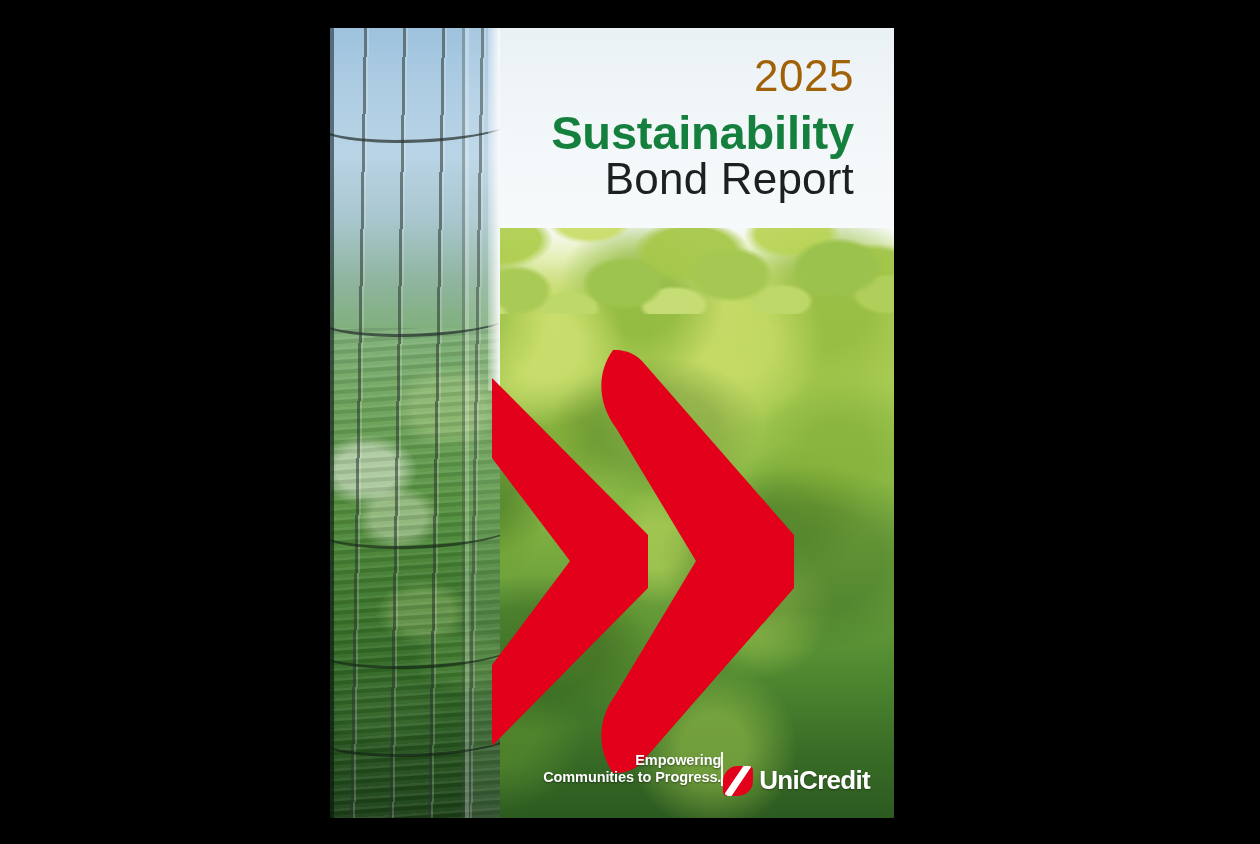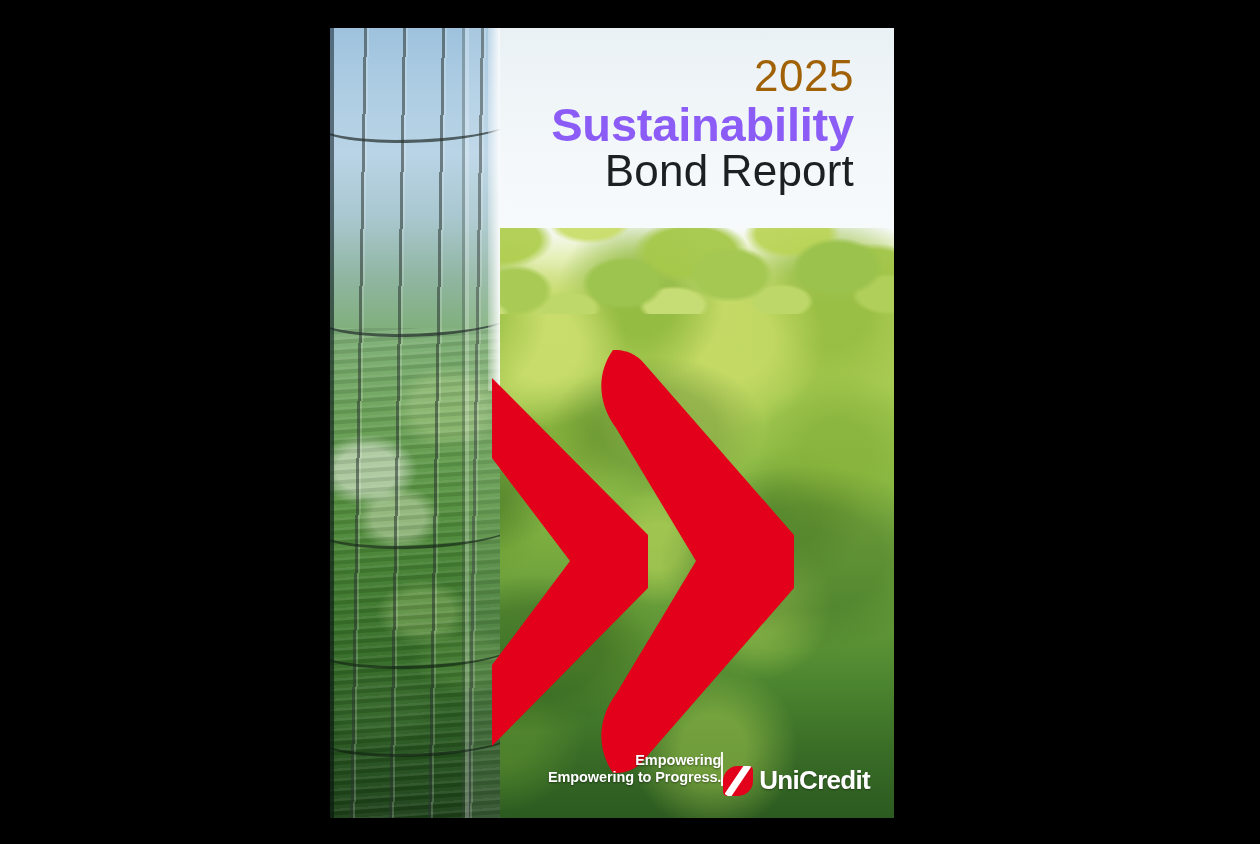--- a/index.html
+++ b/index.html
@@ -211,23 +211,23 @@
   .title-year {
     font-size: 44px;
     font-weight: 400;
     color: #a16207;
     letter-spacing: .5px;
     white-space: nowrap;
   }
   .title-main {
     font-size: 47px;
     font-weight: 700;
-    color: #8b5cf6;
+    color: #15803d;
     letter-spacing: -.2px;
-    margin-top: 2px;
+    margin-top: 10px;
     white-space: nowrap;
   }
   .title-sub {
     font-size: 44px;
     font-weight: 400;
     color: #1d2021;
     letter-spacing: .2px;
     margin-top: 0;
     white-space: nowrap;
   }
@@ -337,21 +337,21 @@
 
     <div class="title-block">
       <div class="title-year">2025</div>
       <div class="title-main">Sustainability</div>
       <div class="title-sub">Bond Report</div>
     </div>
 
     <div class="footer">
       <div class="tagline">
         <div>Empowering</div>
-        <div>Empowering to Progress.</div>
+        <div>Communities to Progress.</div>
       </div>
       <div class="divider"></div>
       <div class="brand">
         <div class="brand-mark">
           <div class="slash"></div>
         </div>
         <div class="brand-name">UniCredit</div>
       </div>
     </div>
 

